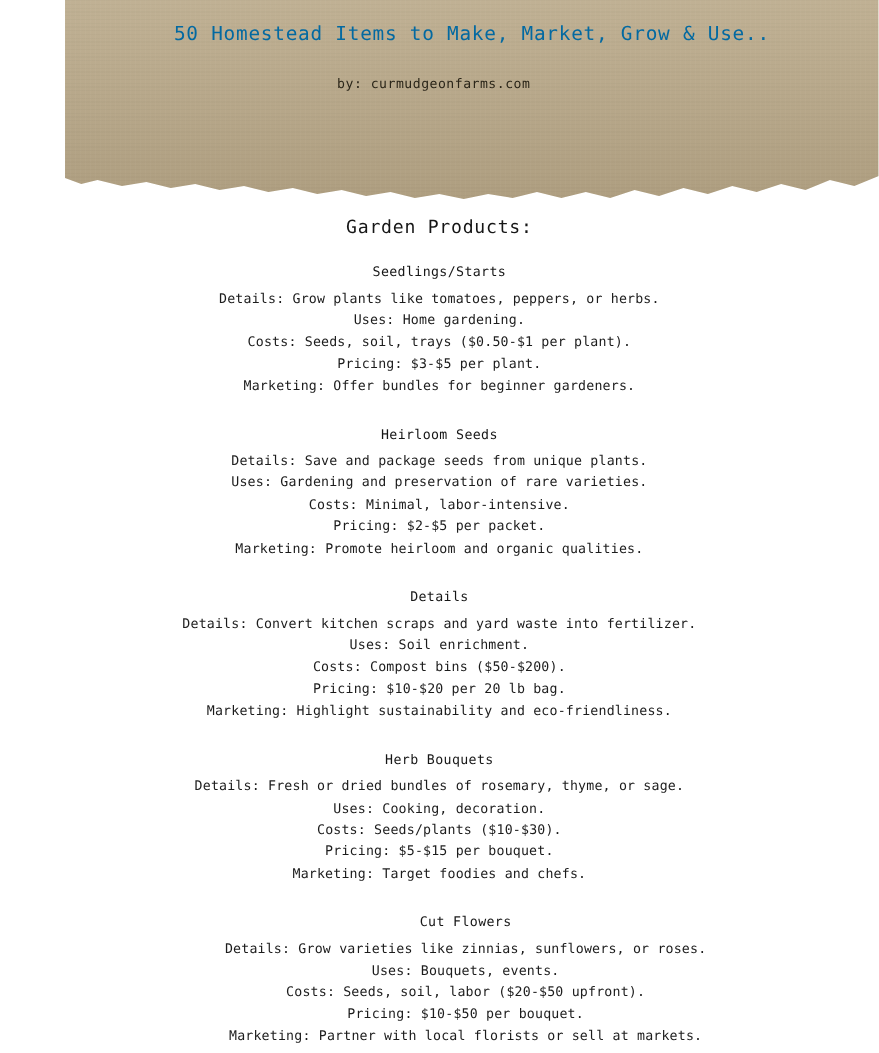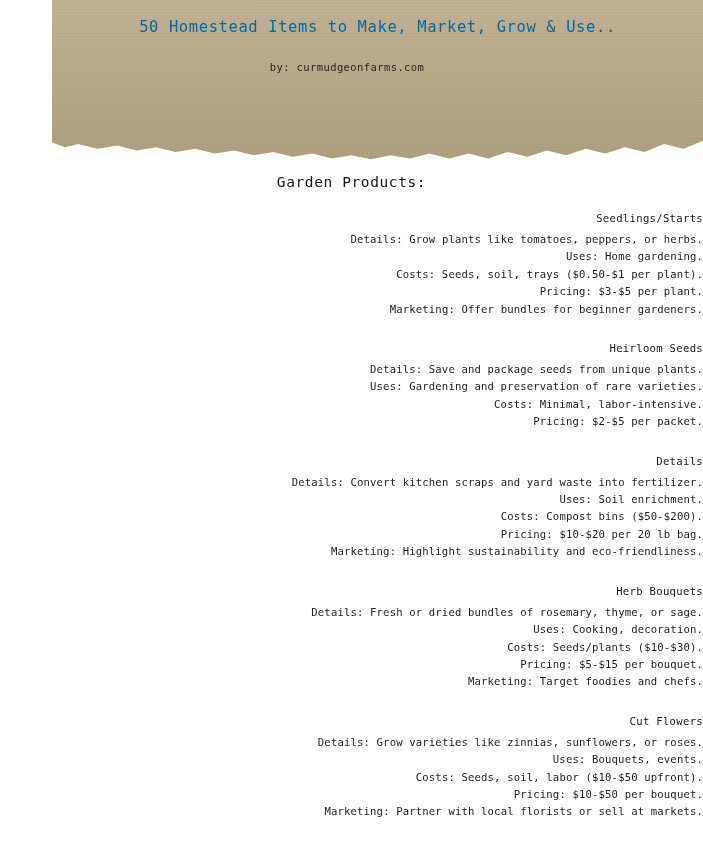--- a/index.html
+++ b/index.html
@@ -82,21 +82,20 @@
   }
   .section-heading {
     font-size: 14.5px;
     letter-spacing: 0.6px;
     margin: 0 0 22px 0;
     color: #161616;
     font-weight: normal;
   }
   .item {
     margin: 0 0 24px 0;
-    text-align: right;
   }
   .item:last-child { margin-bottom: 0; margin-left: 42px; }
   .item-name {
     font-size: 10.6px;
     letter-spacing: 0.3px;
     margin: 0 0 7px 0;
     color: #161616;
     font-weight: normal;
   }
   .item-line {
@@ -129,20 +128,21 @@
     <div class="item-line">Pricing: $3-$5 per plant.</div>
     <div class="item-line">Marketing: Offer bundles for beginner gardeners.</div>
   </div>
 
   <div class="item">
     <div class="item-name">Heirloom Seeds</div>
     <div class="item-line">Details: Save and package seeds from unique plants.</div>
     <div class="item-line">Uses: Gardening and preservation of rare varieties.</div>
     <div class="item-line">Costs: Minimal, labor-intensive.</div>
     <div class="item-line">Pricing: $2-$5 per packet.</div>
+    <div class="item-line">Marketing: Promote heirloom and organic qualities.</div>
   </div>
 
   <div class="item">
     <div class="item-name">Details</div>
     <div class="item-line">Details: Convert kitchen scraps and yard waste into fertilizer.</div>
     <div class="item-line">Uses: Soil enrichment.</div>
     <div class="item-line">Costs: Compost bins ($50-$200).</div>
     <div class="item-line">Pricing: $10-$20 per 20 lb bag.</div>
     <div class="item-line">Marketing: Highlight sustainability and eco-friendliness.</div>
   </div>
@@ -153,17 +153,17 @@
     <div class="item-line">Uses: Cooking, decoration.</div>
     <div class="item-line">Costs: Seeds/plants ($10-$30).</div>
     <div class="item-line">Pricing: $5-$15 per bouquet.</div>
     <div class="item-line">Marketing: Target foodies and chefs.</div>
   </div>
 
   <div class="item">
     <div class="item-name">Cut Flowers</div>
     <div class="item-line">Details: Grow varieties like zinnias, sunflowers, or roses.</div>
     <div class="item-line">Uses: Bouquets, events.</div>
-    <div class="item-line">Costs: Seeds, soil, labor ($10-$50 upfront).</div>
+    <div class="item-line">Costs: Seeds, soil, labor ($20-$50 upfront).</div>
     <div class="item-line">Pricing: $10-$50 per bouquet.</div>
     <div class="item-line">Marketing: Partner with local florists or sell at markets.</div>
   </div>
 </div>
 
 </body></html>

